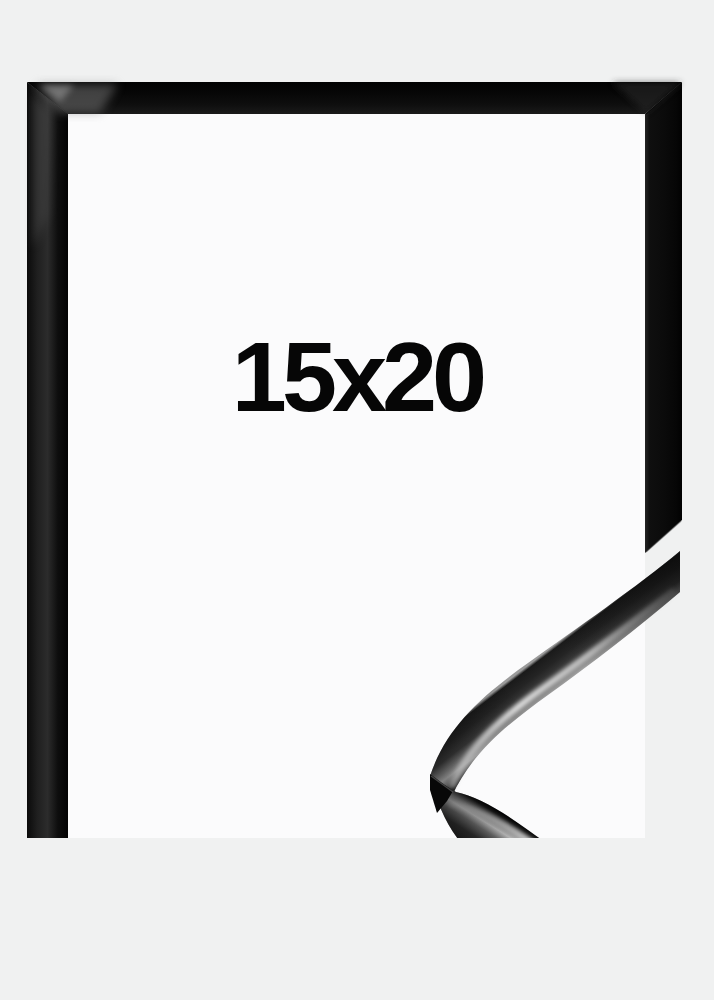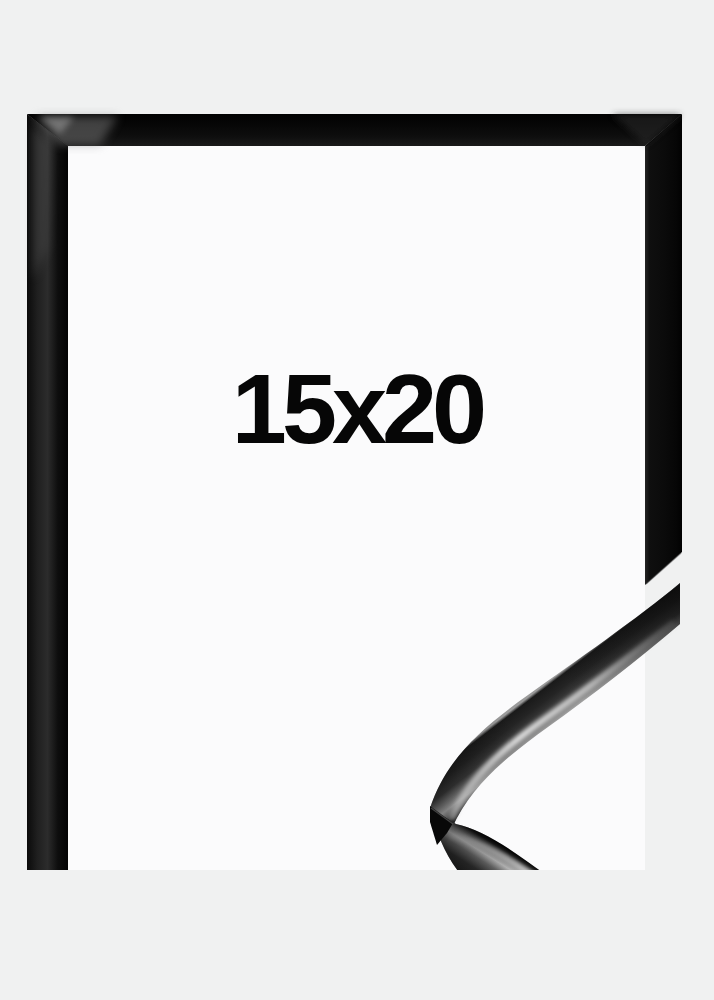--- a/index.html
+++ b/index.html
@@ -1,16 +1,16 @@
 <!DOCTYPE html>
 <html><head>
 <meta charset="utf-8">
 <style>
   html,body{margin:0;padding:0;background:#f0f1f1;}
-  .photo-wrap{position:relative;width:714px;height:838px;overflow:hidden;margin-top:32px;}
+  .photo-wrap{position:relative;width:714px;height:838px;overflow:hidden;}
   svg{display:block;}
   text.size-label{
     font-family:"Liberation Sans","DejaVu Sans",sans-serif;
     font-weight:700;
     letter-spacing:-5px;
   }
 </style>
 </head>
 <body>
 

